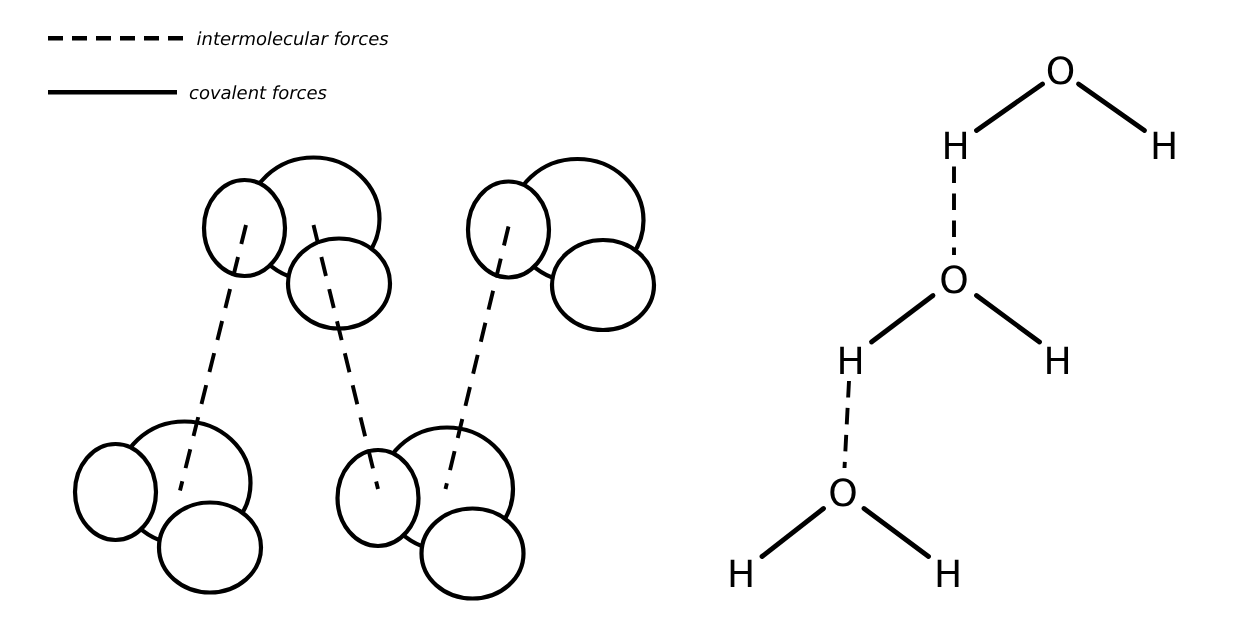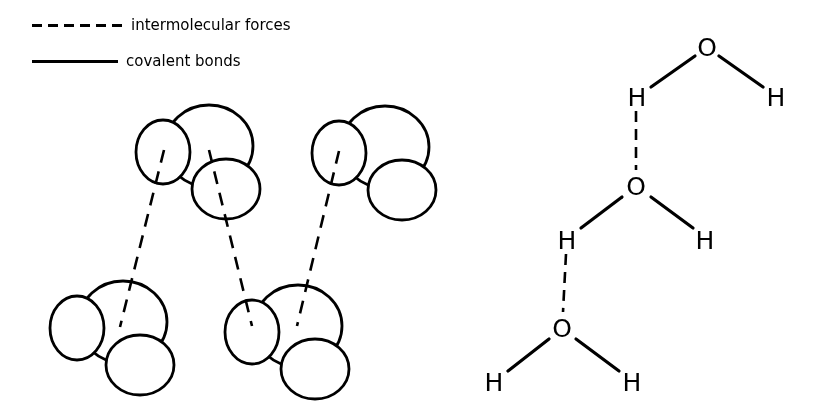--- a/index.html
+++ b/index.html
@@ -40,24 +40,25 @@
   }
   .swatch.dashed {
     width: 91px;
     background: repeating-linear-gradient(to right, #000 0px, #000 10px, transparent 10px, transparent 16px);
   }
   .swatch.solid {
     width: 86px;
     background: #000;
   }
   .legend-label {
-    font-size: 15px;
+    font-size: 12px;
     color: #000;
     white-space: nowrap;
     line-height: 1;
+    font-style: italic;
   }
 </style>
 </head>
 <body>
 
 <div class="stage">
 
   <svg id="diagram-svg" width="831" height="418" viewBox="0 0 831 418" xmlns="http://www.w3.org/2000/svg">
       <g>
         <ellipse cx="209" cy="146" rx="44" ry="41" fill="#ffffff" stroke="#000000" stroke-width="2.8"></ellipse>
@@ -107,17 +108,17 @@
       <line x1="566" y1="254" x2="563" y2="312" stroke="#000000" stroke-width="2.6" stroke-dasharray="11,7"></line>
     </svg>
 
   <div class="legend">
     <div class="legend-row">
       <span class="swatch dashed"></span>
       <span class="legend-label">intermolecular forces</span>
     </div>
     <div class="legend-row">
       <span class="swatch solid"></span>
-      <span class="legend-label">covalent bonds</span>
+      <span class="legend-label">covalent forces</span>
     </div>
   </div>
 
 </div>
 
 </body></html>

